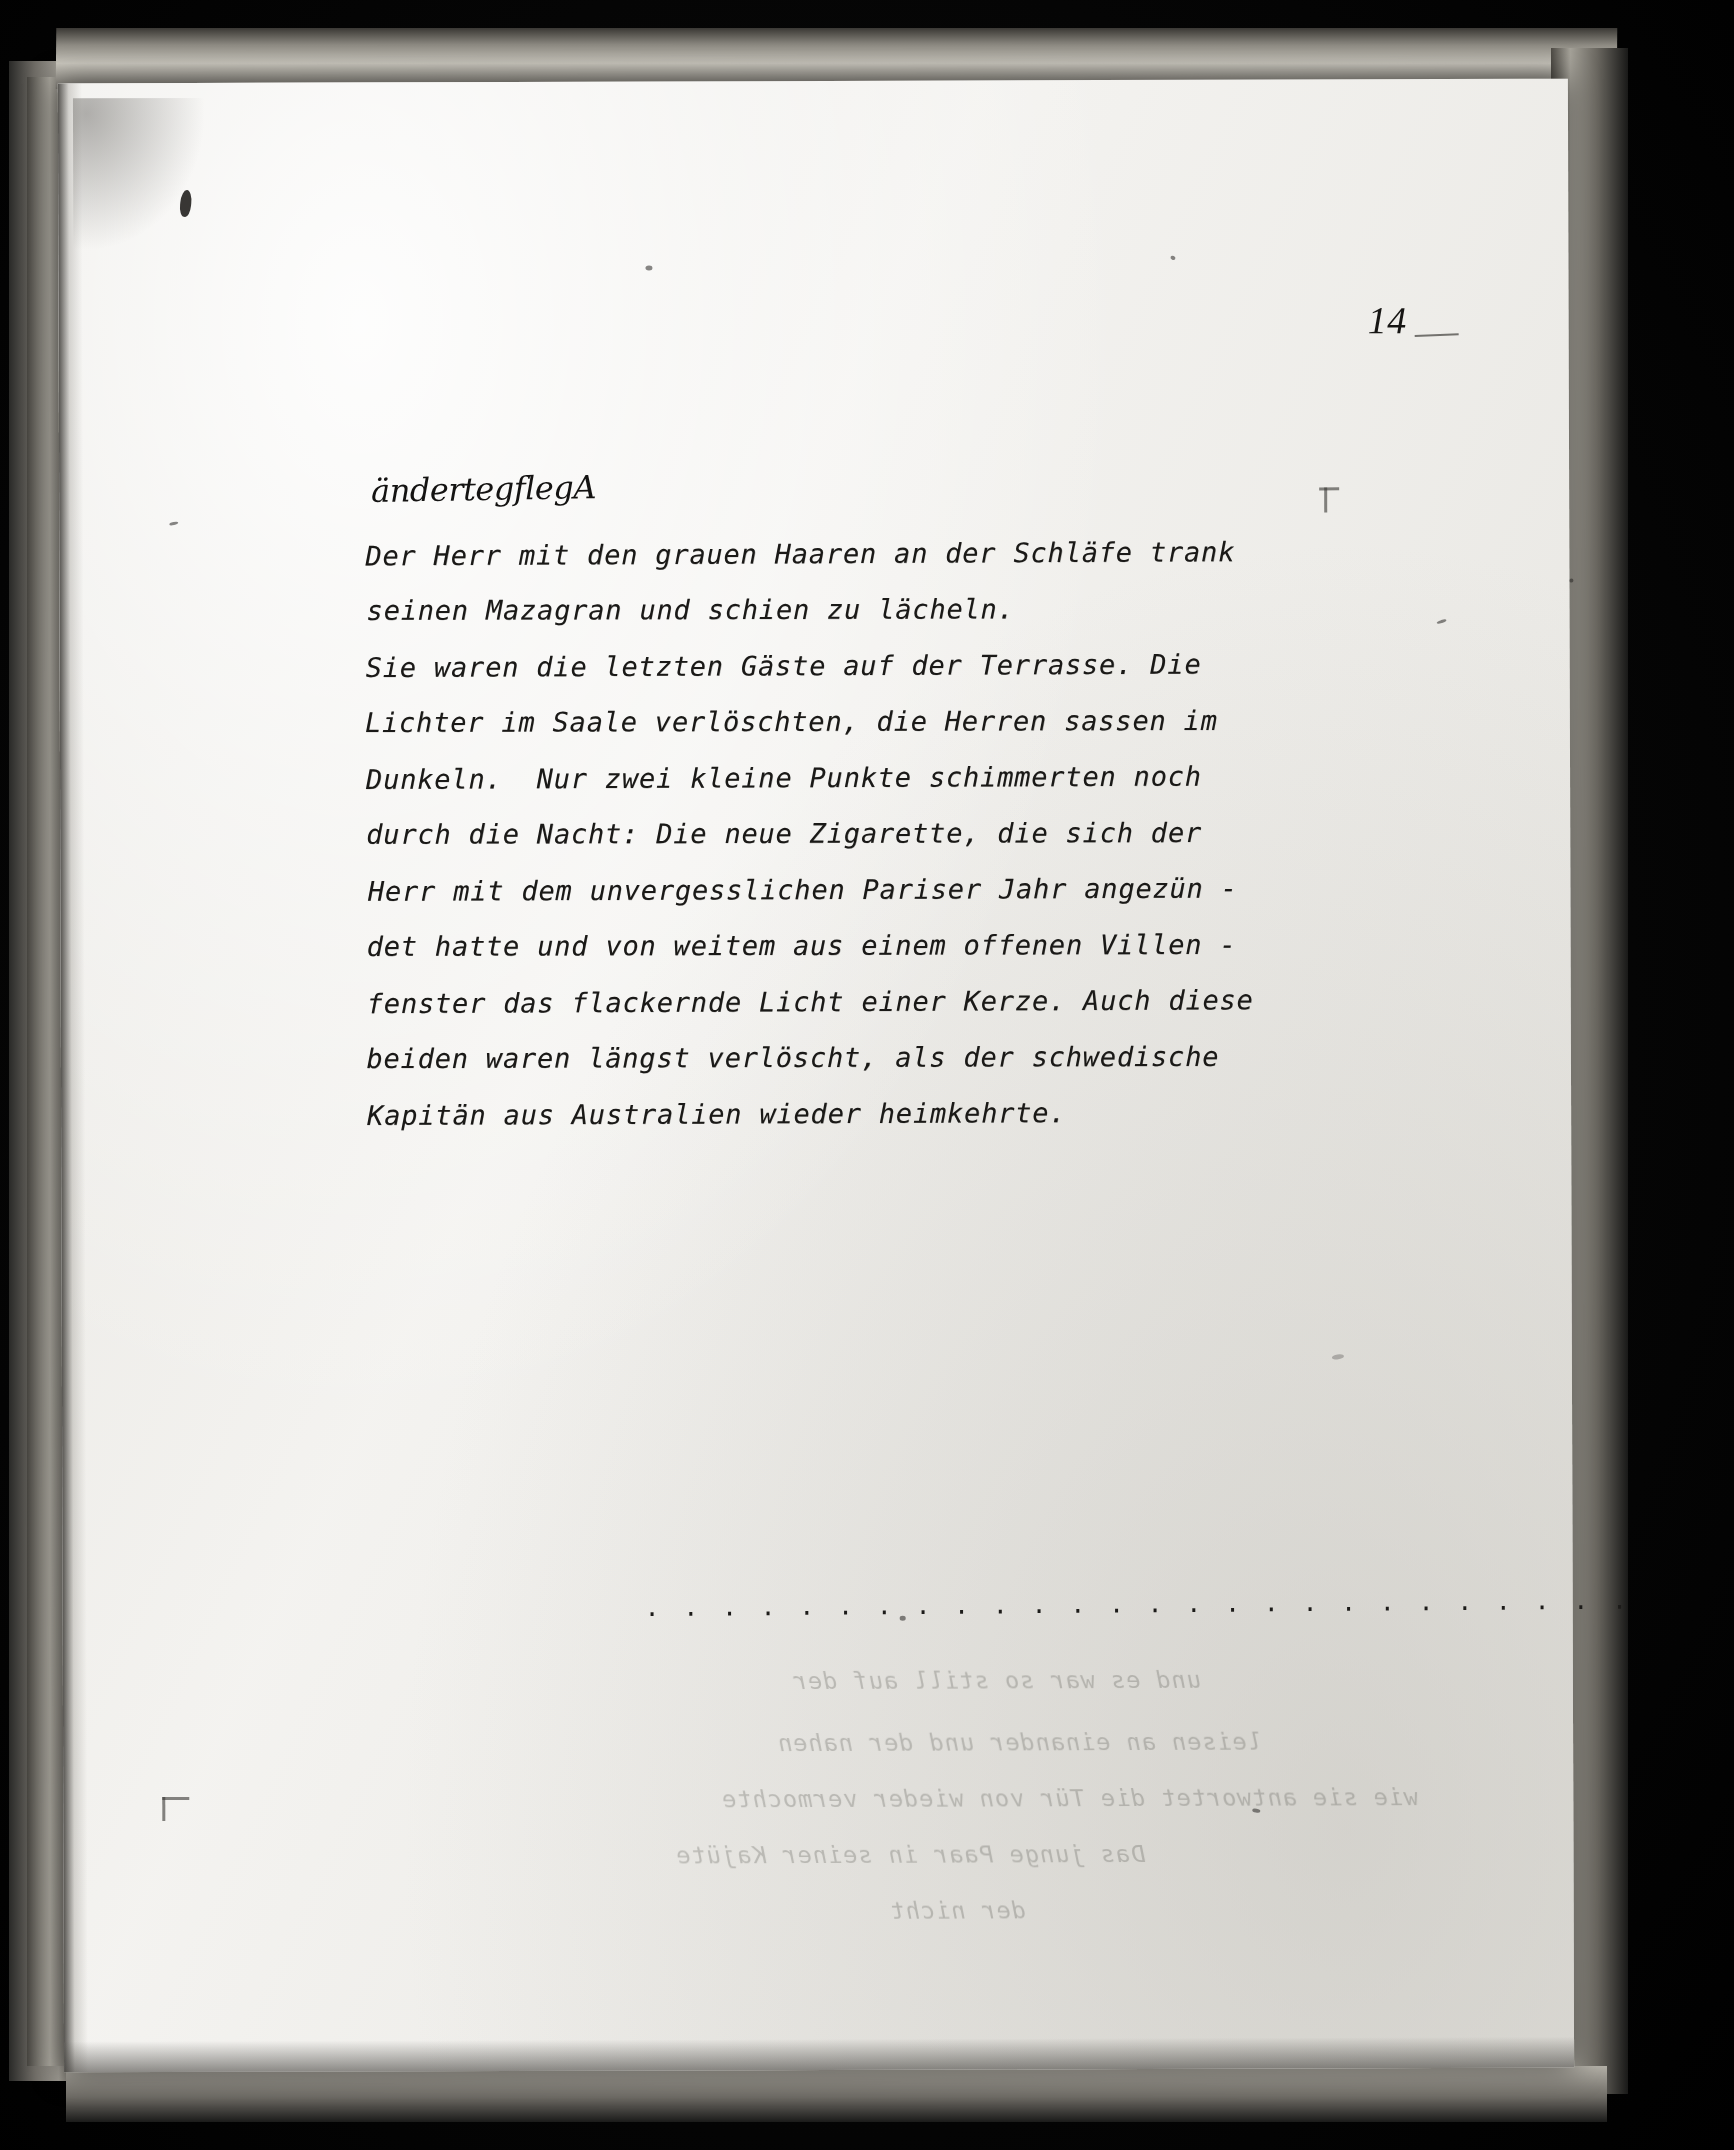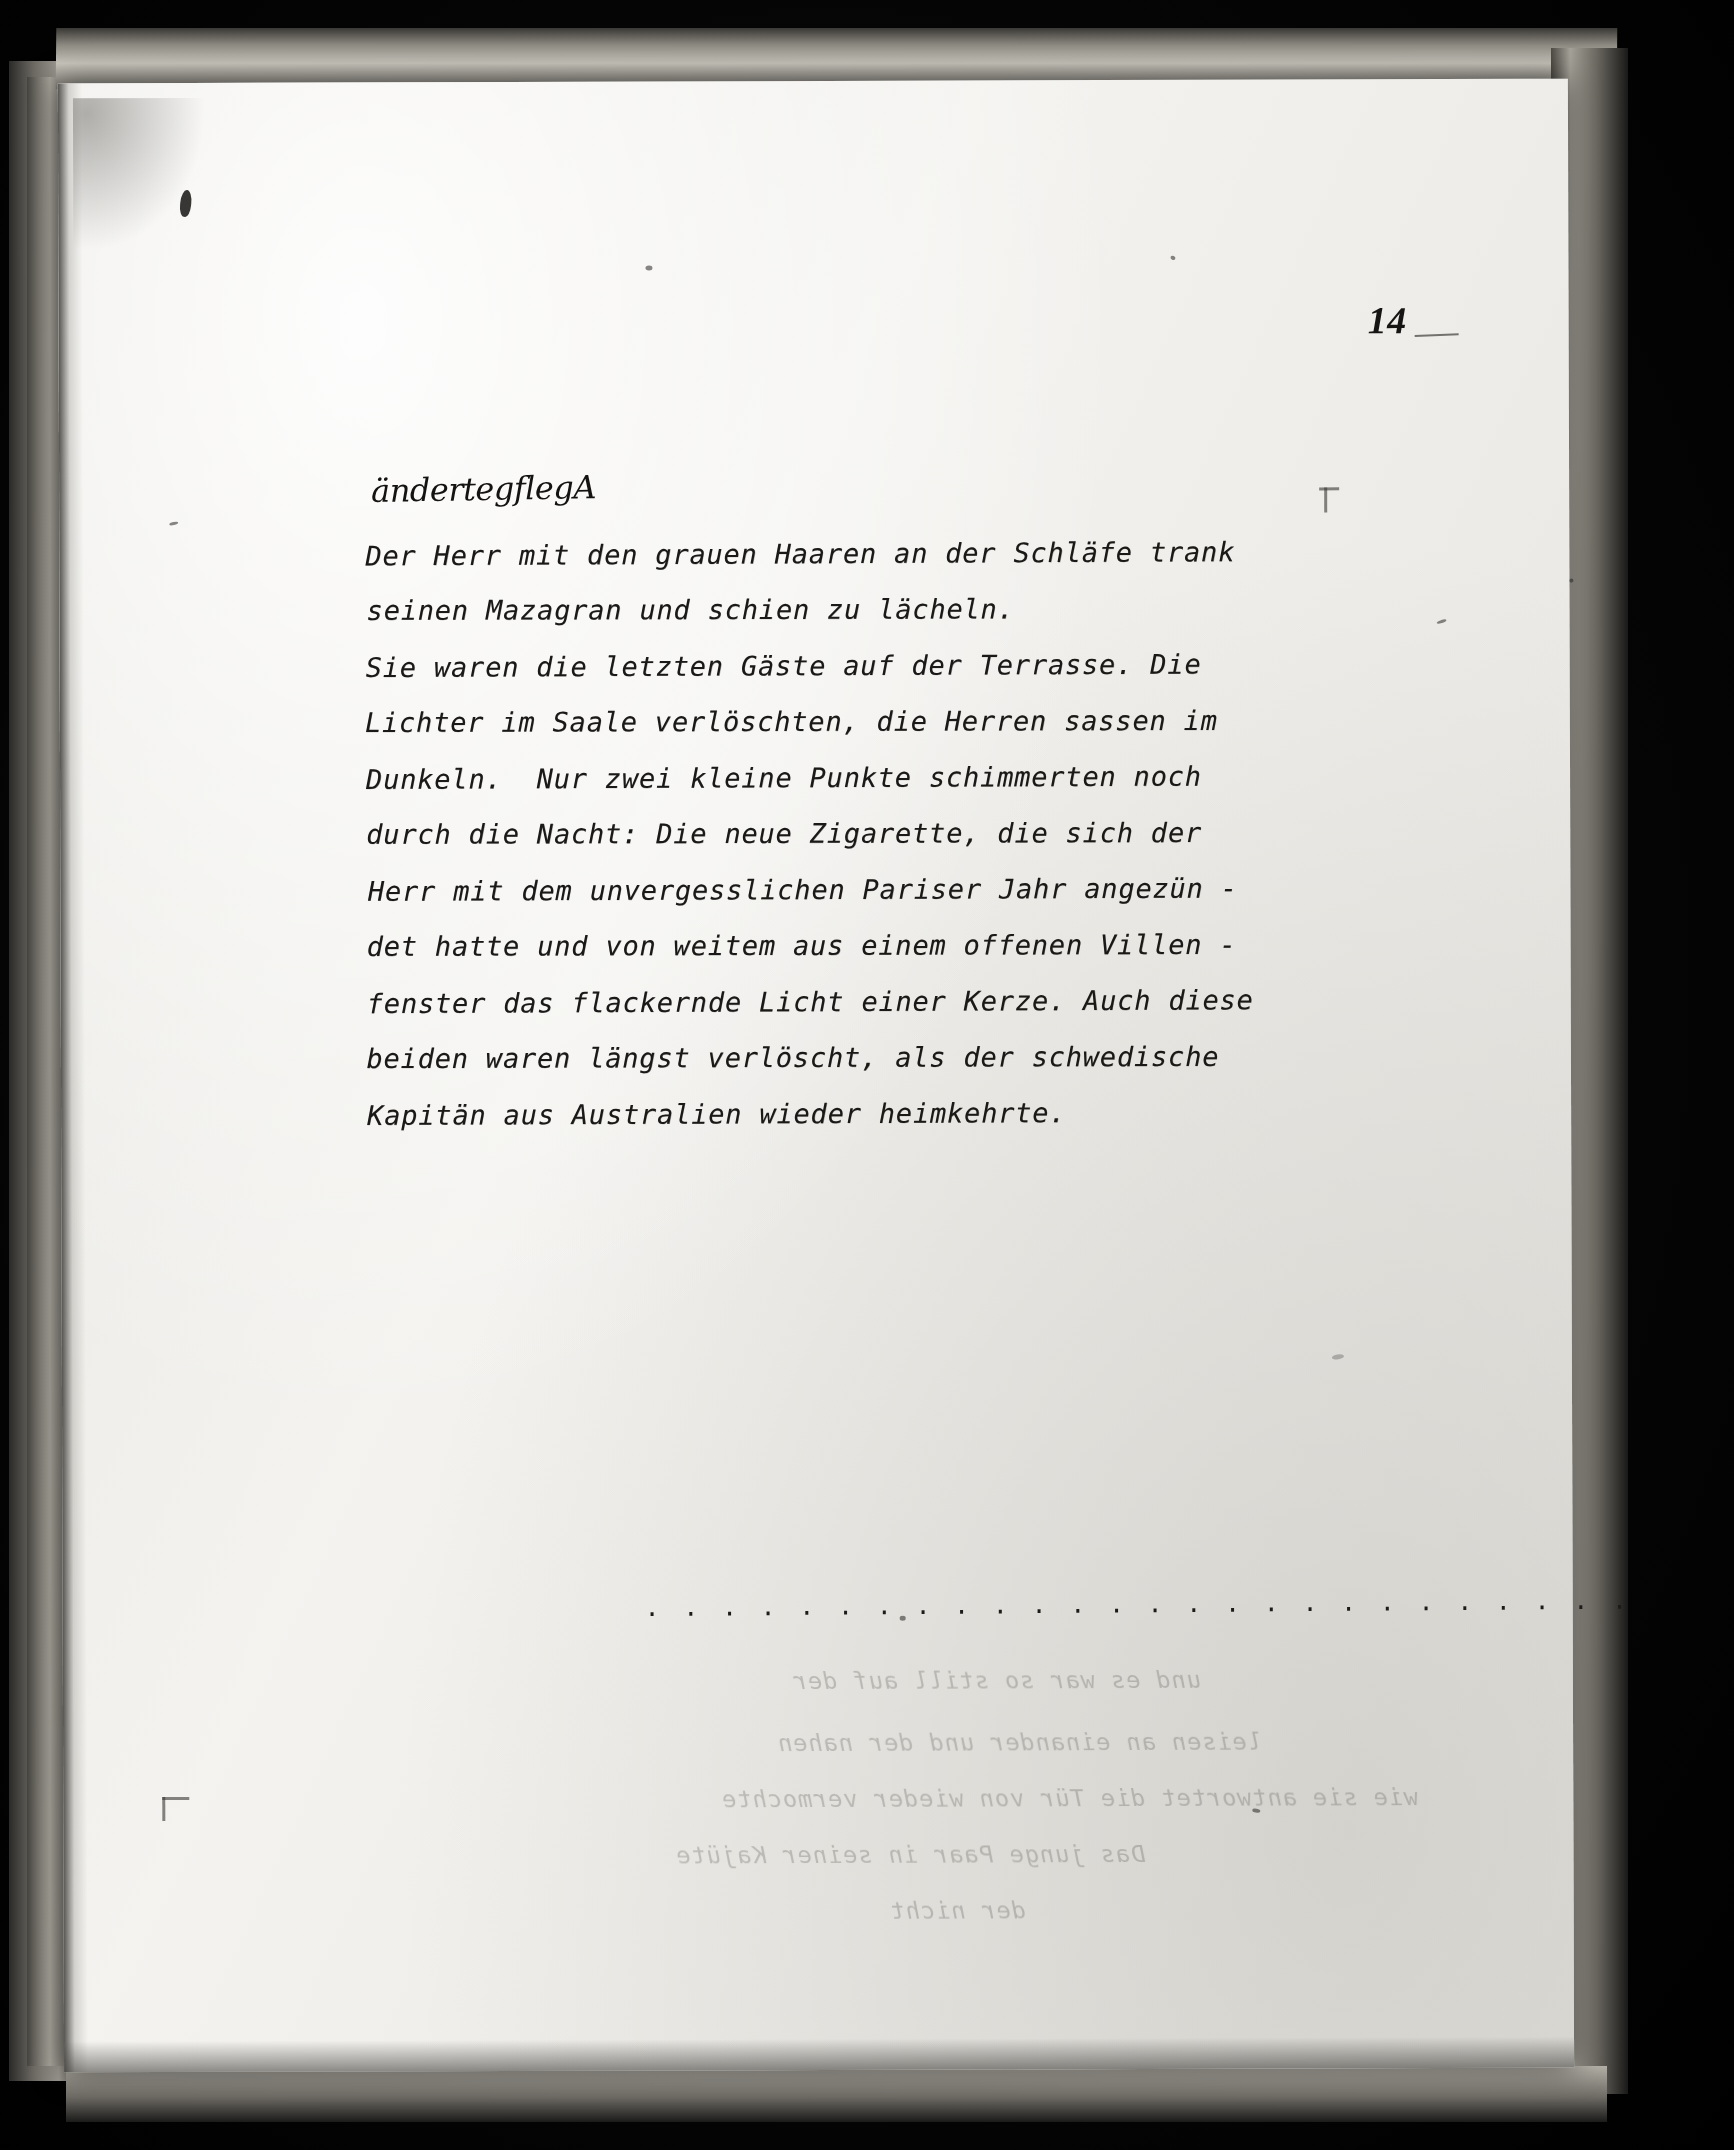--- a/index.html
+++ b/index.html
@@ -104,21 +104,21 @@
     opacity: 0.88;
   }
 
   
   #page-number {
     position: absolute;
     right: 162px;
     top: 219px;
     font-family: "Liberation Serif", serif;
     font-style: italic;
-    font-weight: 700;
+    font-weight: 400;
     font-size: 38px;
     color: #161513;
     letter-spacing: 0.5px;
   }
   #page-number-dash {
     position: absolute;
     right: 110px;
     top: 255px;
     width: 44px;
     height: 2px;

